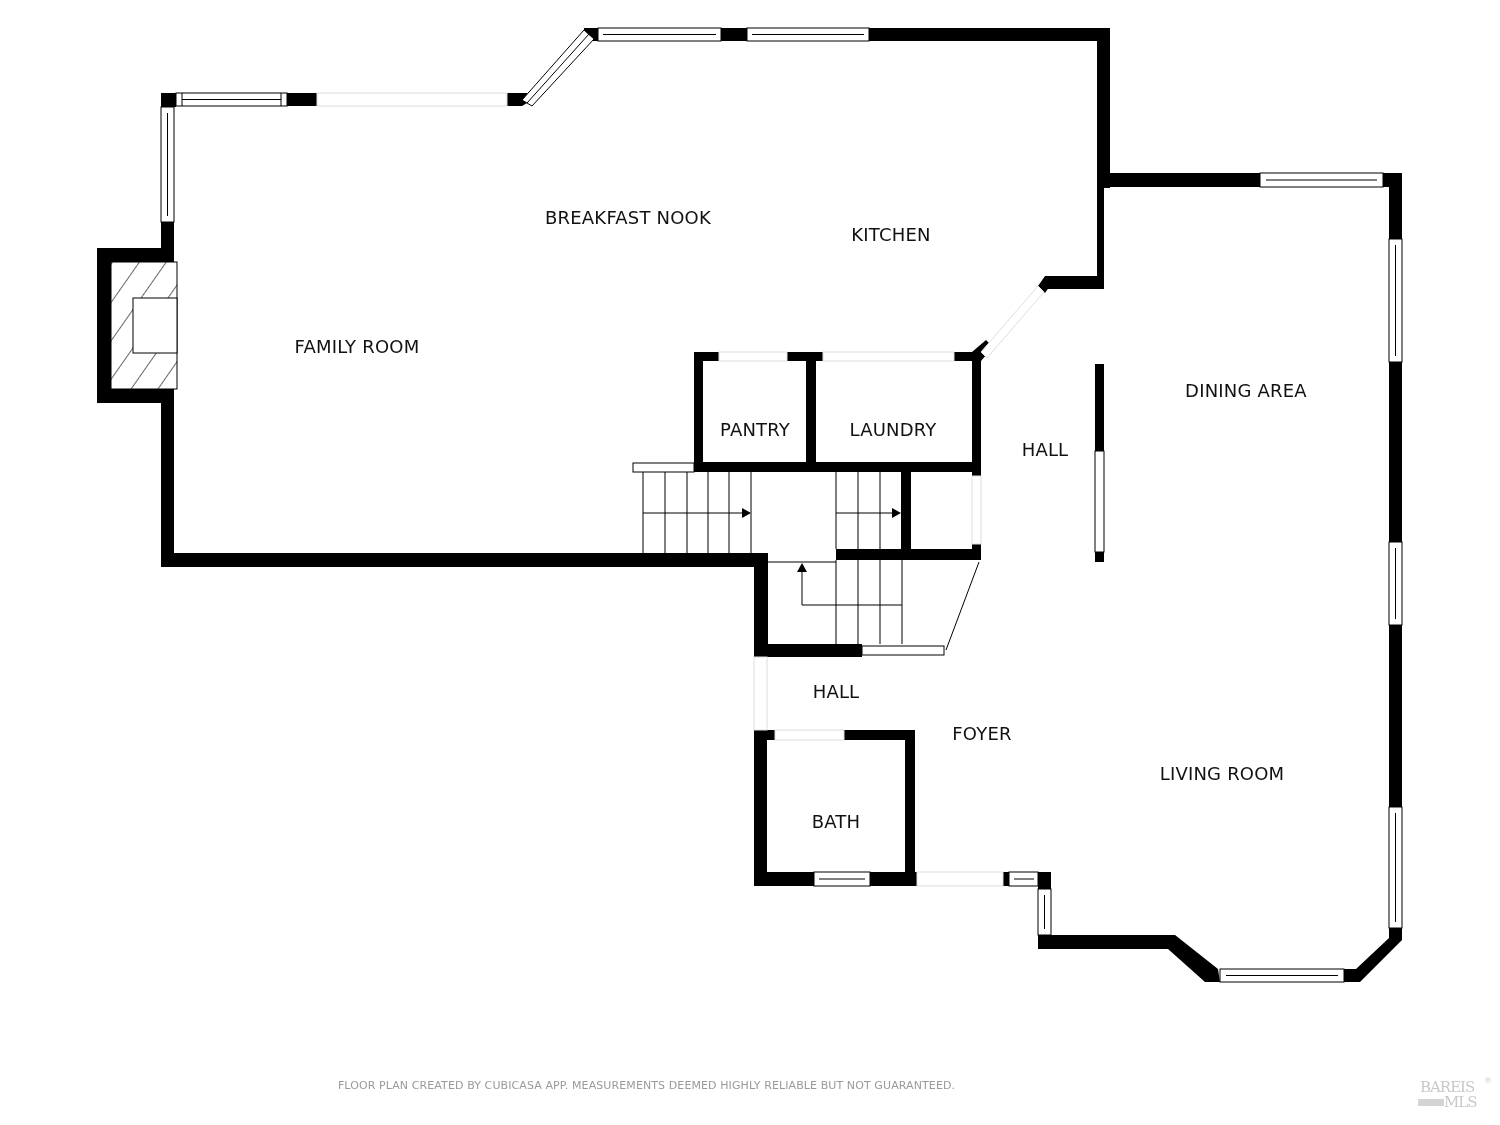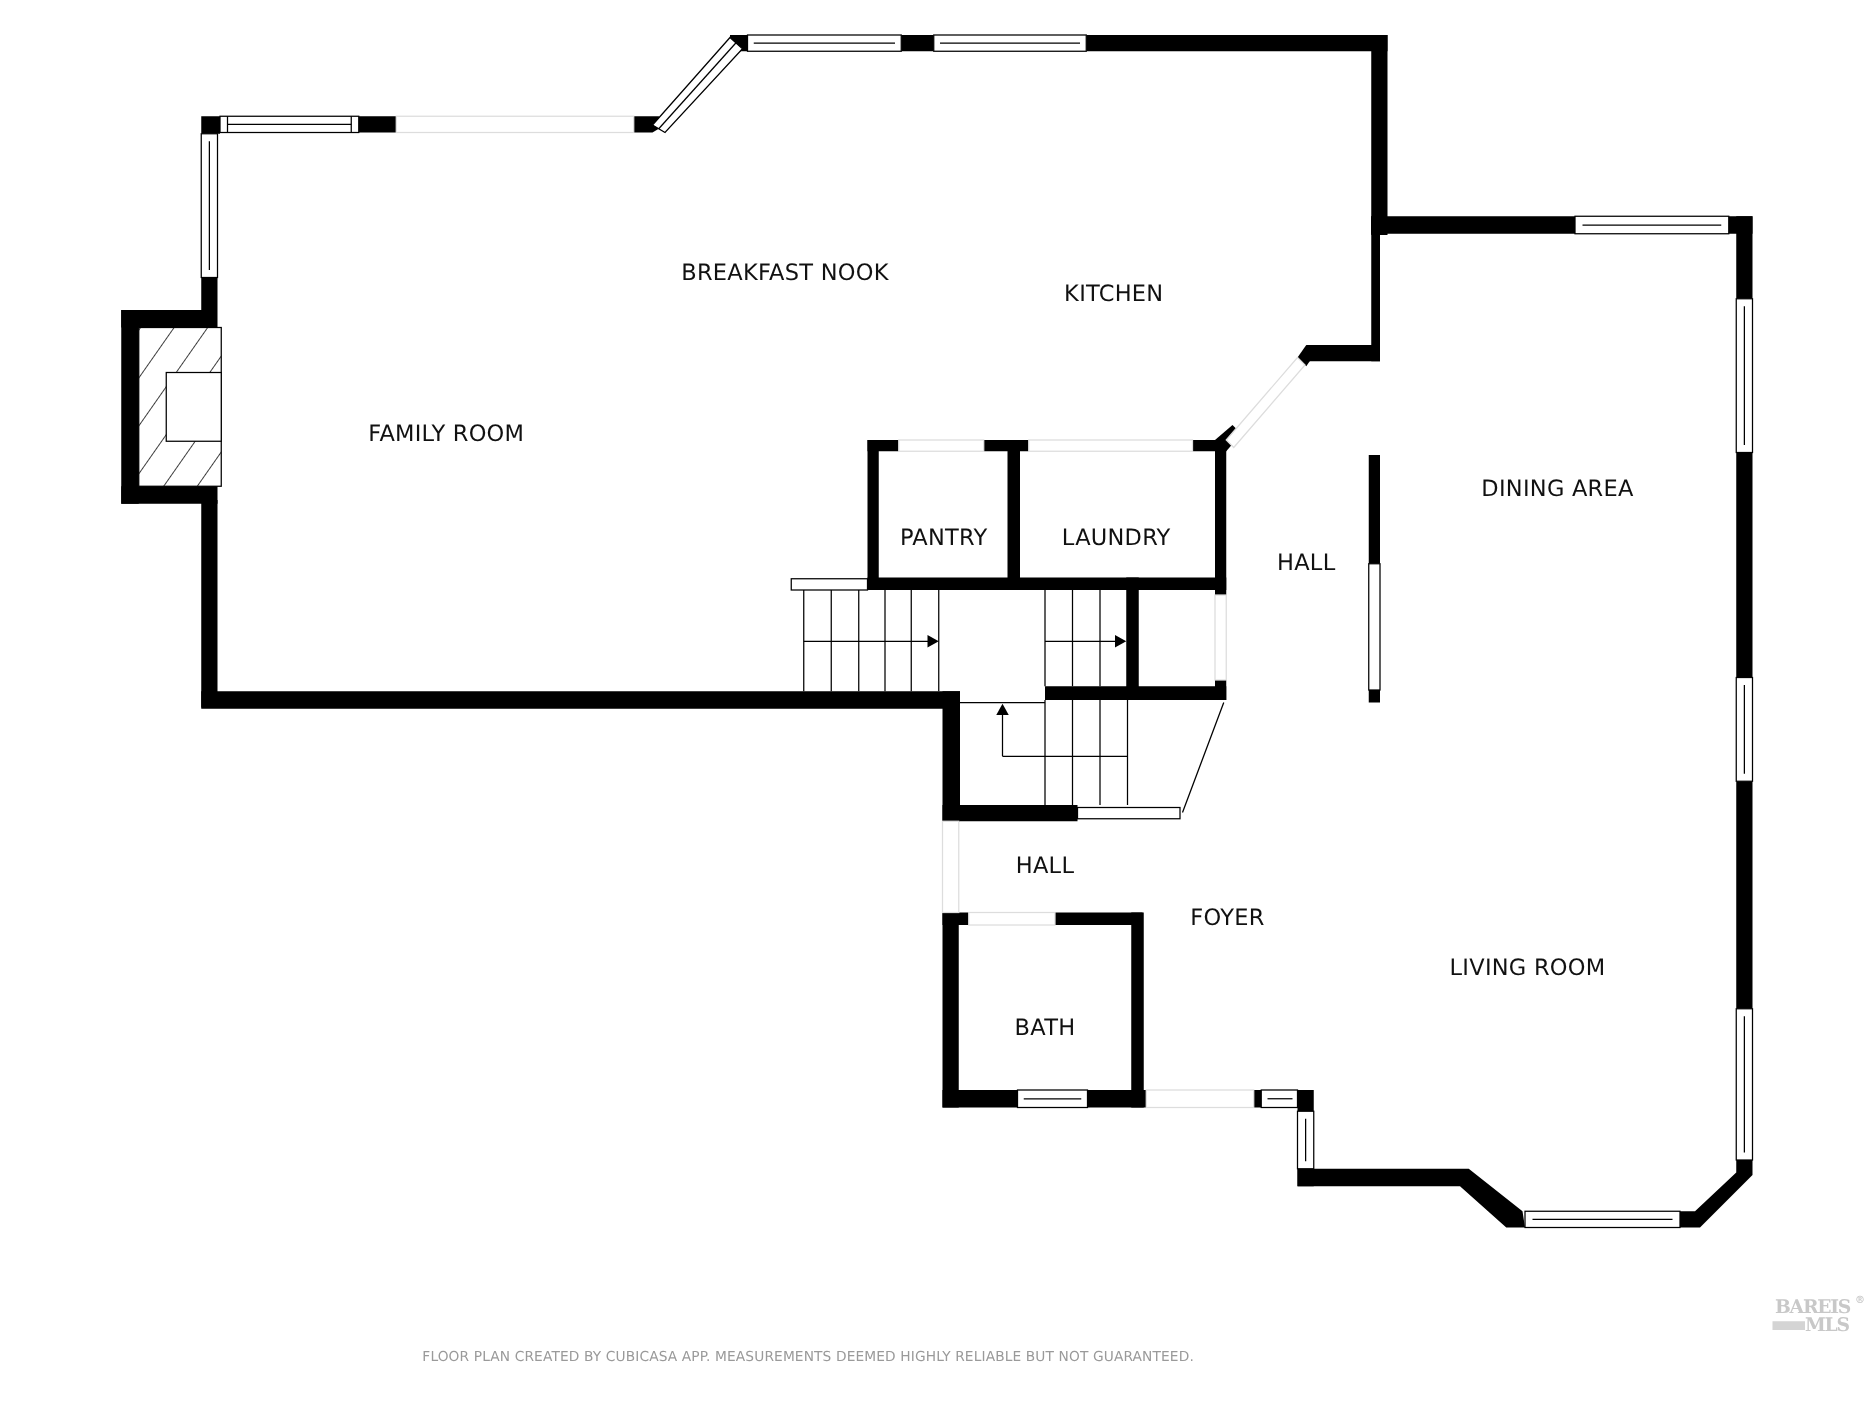--- a/index.html
+++ b/index.html
@@ -7,22 +7,22 @@
          font-family: "DejaVu Sans", sans-serif; }
   svg { position: absolute; left: 0; top: 0; }
   .room-label { font-family: "DejaVu Sans", sans-serif; font-size: 18px; fill: #111; letter-spacing: 0.2px; }
   .wall { fill: #000; }
   .win { fill: #fff; stroke: #000; stroke-width: 1; }
   .winline { stroke: #000; stroke-width: 1; fill: none; }
   .open { stroke: #ddd; stroke-width: 1; fill: #fff; }
   .stair { stroke: #000; stroke-width: 1; fill: none; }
   .disclaimer { position: absolute; left: 0; width: 1293px; top: 1079px; text-align: center;
                 font-size: 11px; color: #9a9a9a; letter-spacing: 0.1px; }
-  .logo { position: absolute; left: 1416px; top: 1036px; width: 78px; height: 36px; color: #c8c8c8;
-          font-family: "DejaVu Serif", serif; font-weight: bold; }
+  .logo { position: absolute; left: 1416px; top: 1078px; width: 78px; height: 36px; color: #c8c8c8;
+          font-family: "DejaVu Serif", serif; font-weight: normal; }
   .logo .l1 { position: absolute; left: 4px; top: 0; font-size: 15px; letter-spacing: -1px; }
   .logo .l2 { position: absolute; left: 28px; top: 15px; font-size: 15px; letter-spacing: -1px; text-align: center; }
   .logo .bar { position: absolute; left: 2px; top: 21px; width: 26px; height: 7px; background: #d4d4d4; }
   .logo .reg { position: absolute; left: 68px; top: -2px; font-size: 8px; }
 </style>
 </head>
 <body>
 
 <svg width="1500" height="1125" viewBox="0 0 1500 1125">
   <defs>

